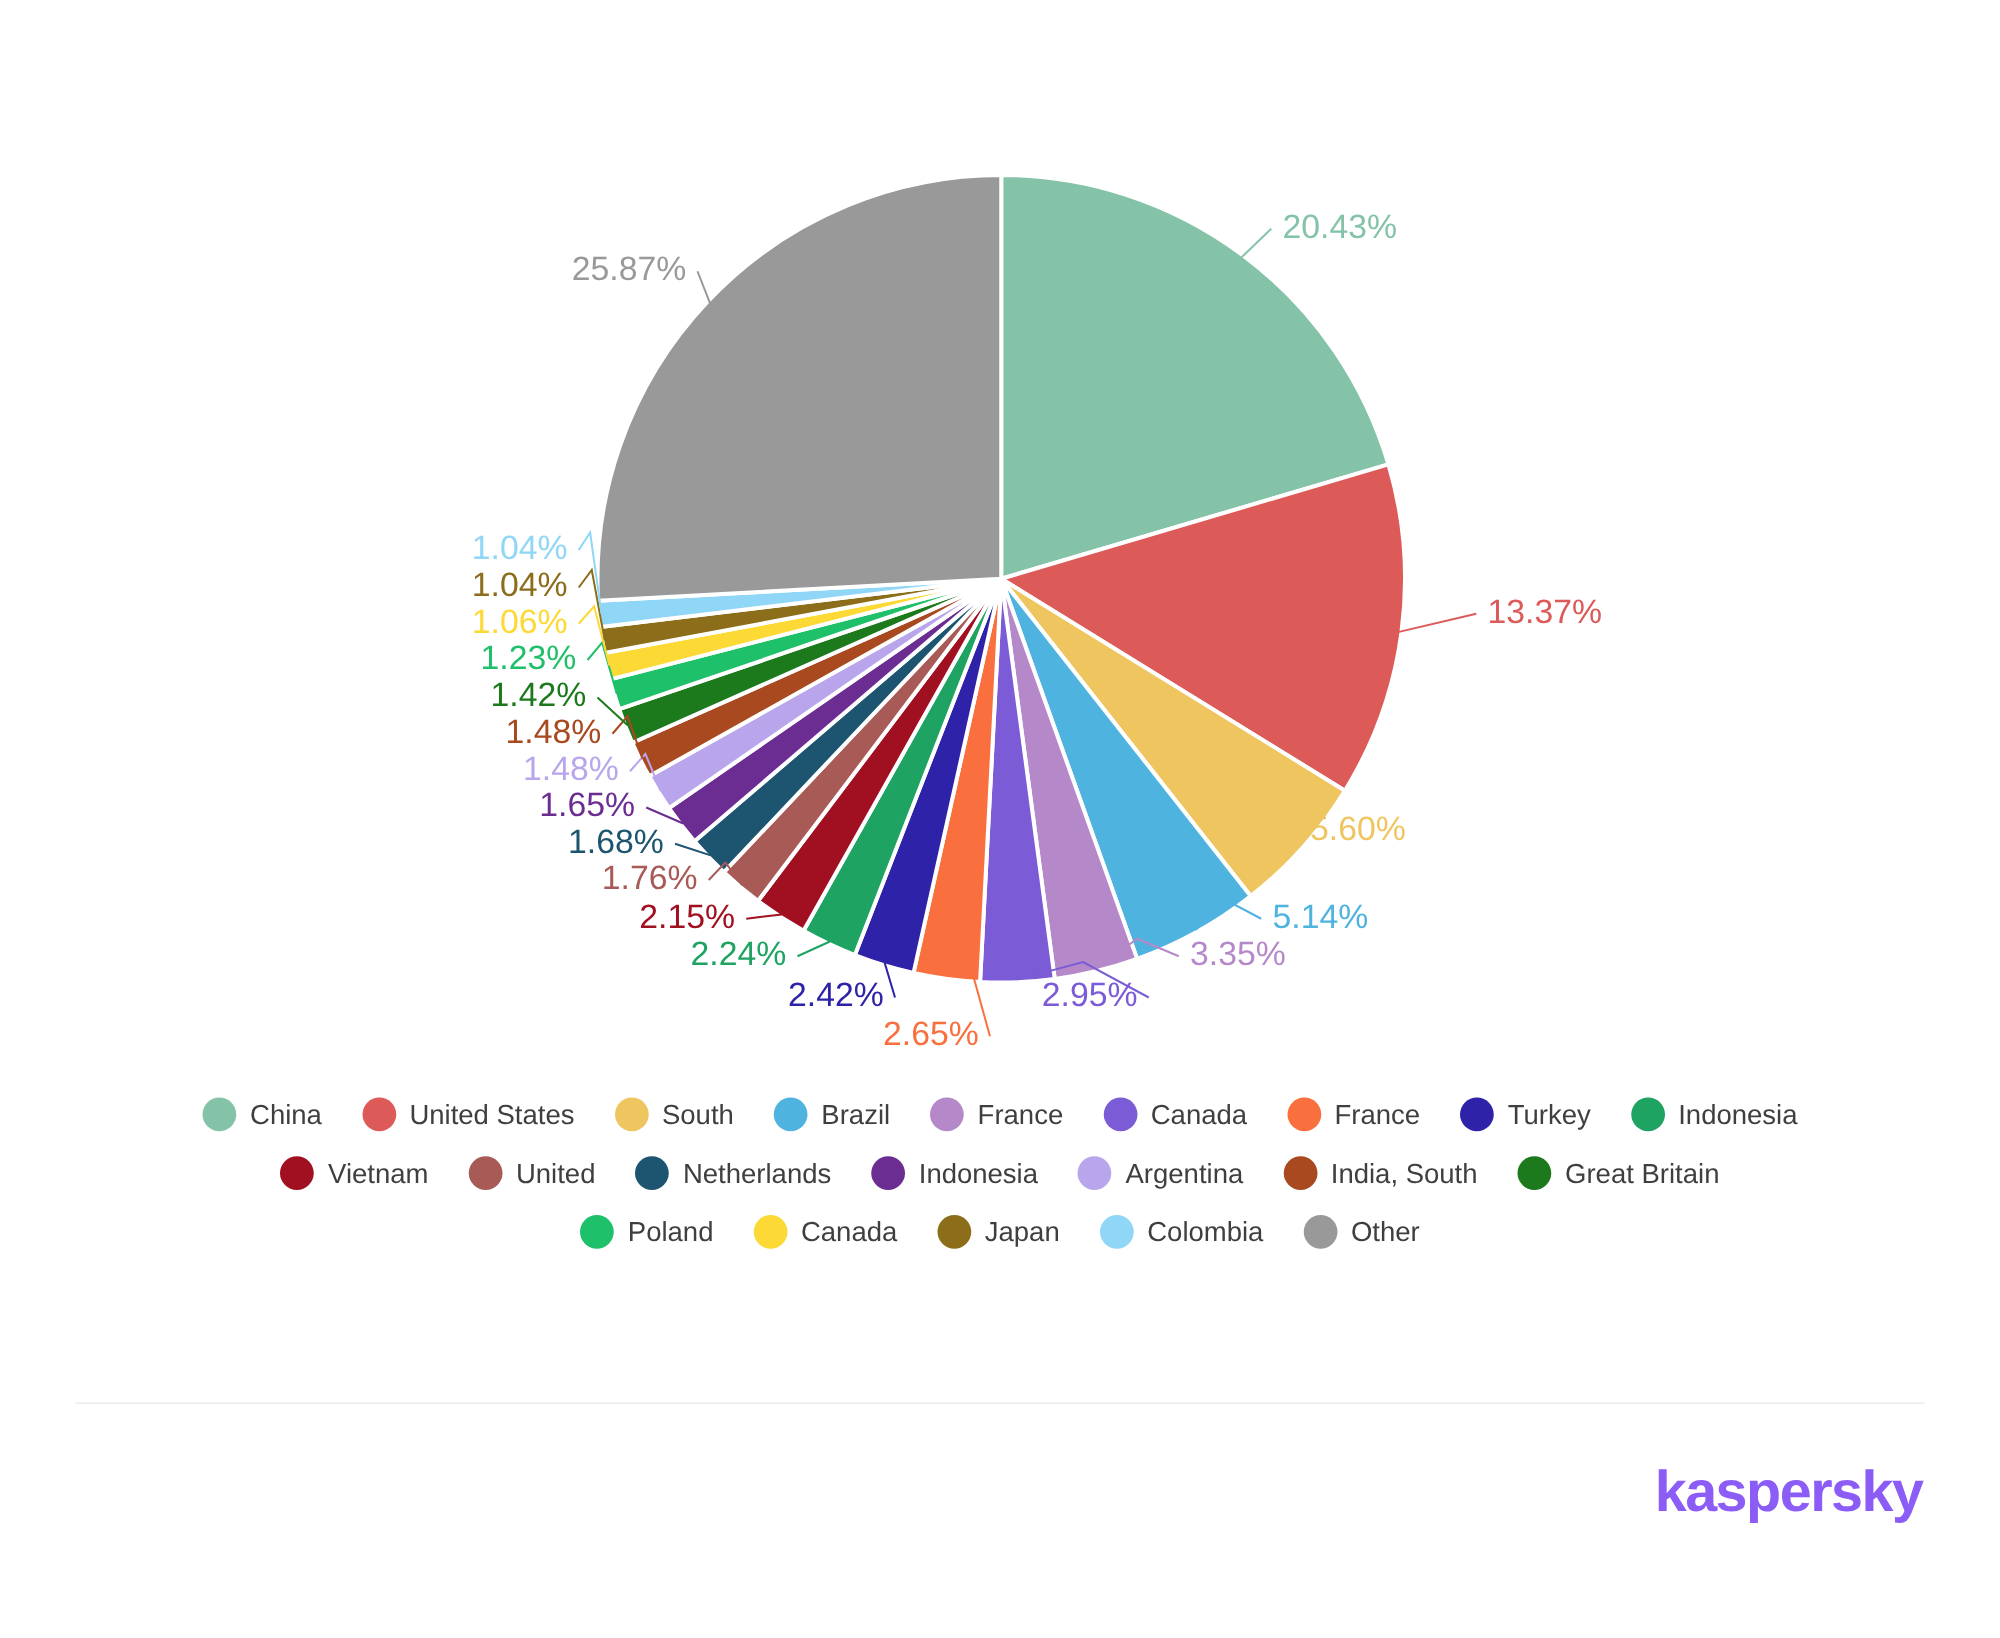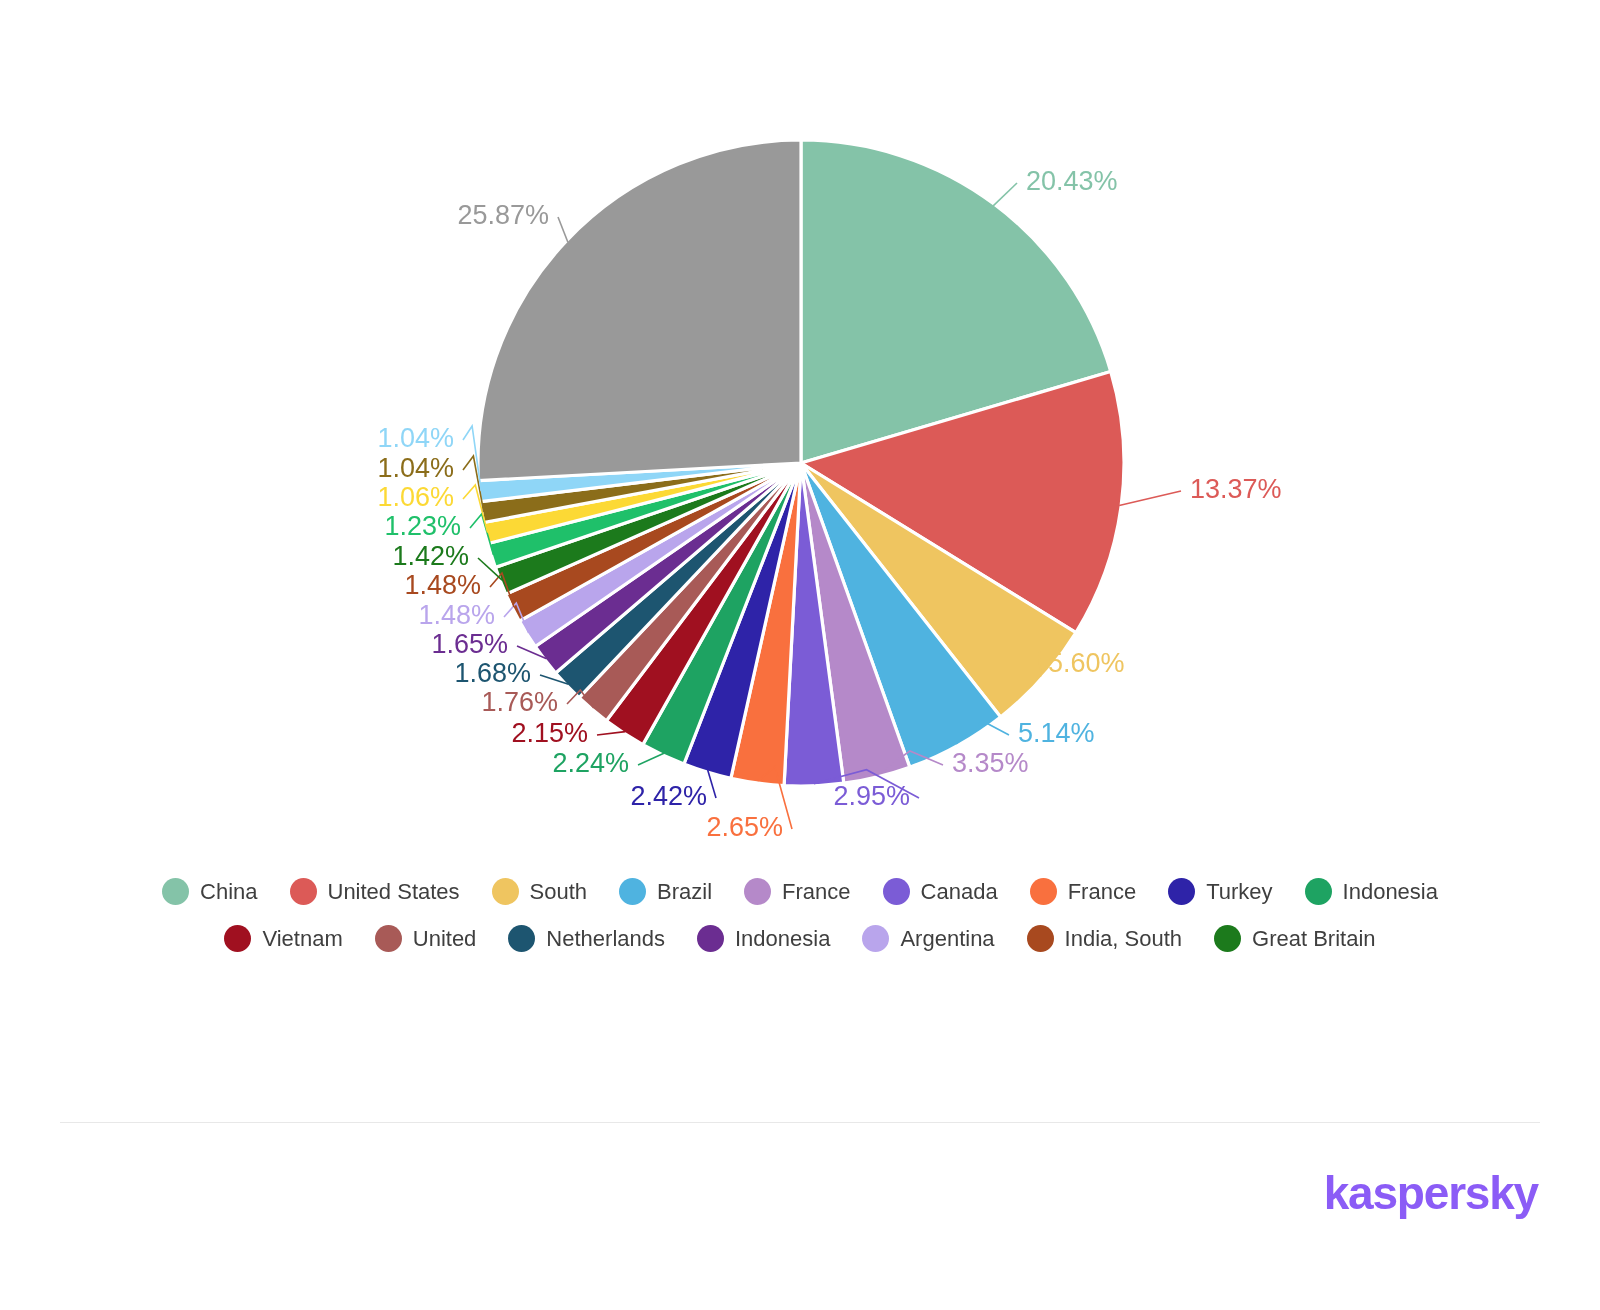--- a/index.html
+++ b/index.html
@@ -236,16 +236,38 @@
       </div>
       <div class="legend-item">
         <span class="legend-swatch" style="background: rgb(168, 73, 31);"></span>
         <span class="legend-label">India, South</span>
       </div>
       <div class="legend-item">
         <span class="legend-swatch" style="background: rgb(28, 122, 28);"></span>
         <span class="legend-label">Great Britain</span>
       </div>
     </div>
+  <div class="legend-row">
+      <div class="legend-item">
+        <span class="legend-swatch" style="background: rgb(31, 192, 106);"></span>
+        <span class="legend-label">Poland</span>
+      </div>
+      <div class="legend-item">
+        <span class="legend-swatch" style="background: rgb(252, 217, 53);"></span>
+        <span class="legend-label">Canada</span>
+      </div>
+      <div class="legend-item">
+        <span class="legend-swatch" style="background: rgb(139, 109, 26);"></span>
+        <span class="legend-label">Japan</span>
+      </div>
+      <div class="legend-item">
+        <span class="legend-swatch" style="background: rgb(143, 214, 247);"></span>
+        <span class="legend-label">Colombia</span>
+      </div>
+      <div class="legend-item">
+        <span class="legend-swatch" style="background: rgb(153, 153, 153);"></span>
+        <span class="legend-label">Other</span>
+      </div>
+    </div>
 </div>
 
 <div id="divider"></div>
 <div id="brand" style="color: #8b5cf6;">kaspersky</div>
 
 </body></html>

